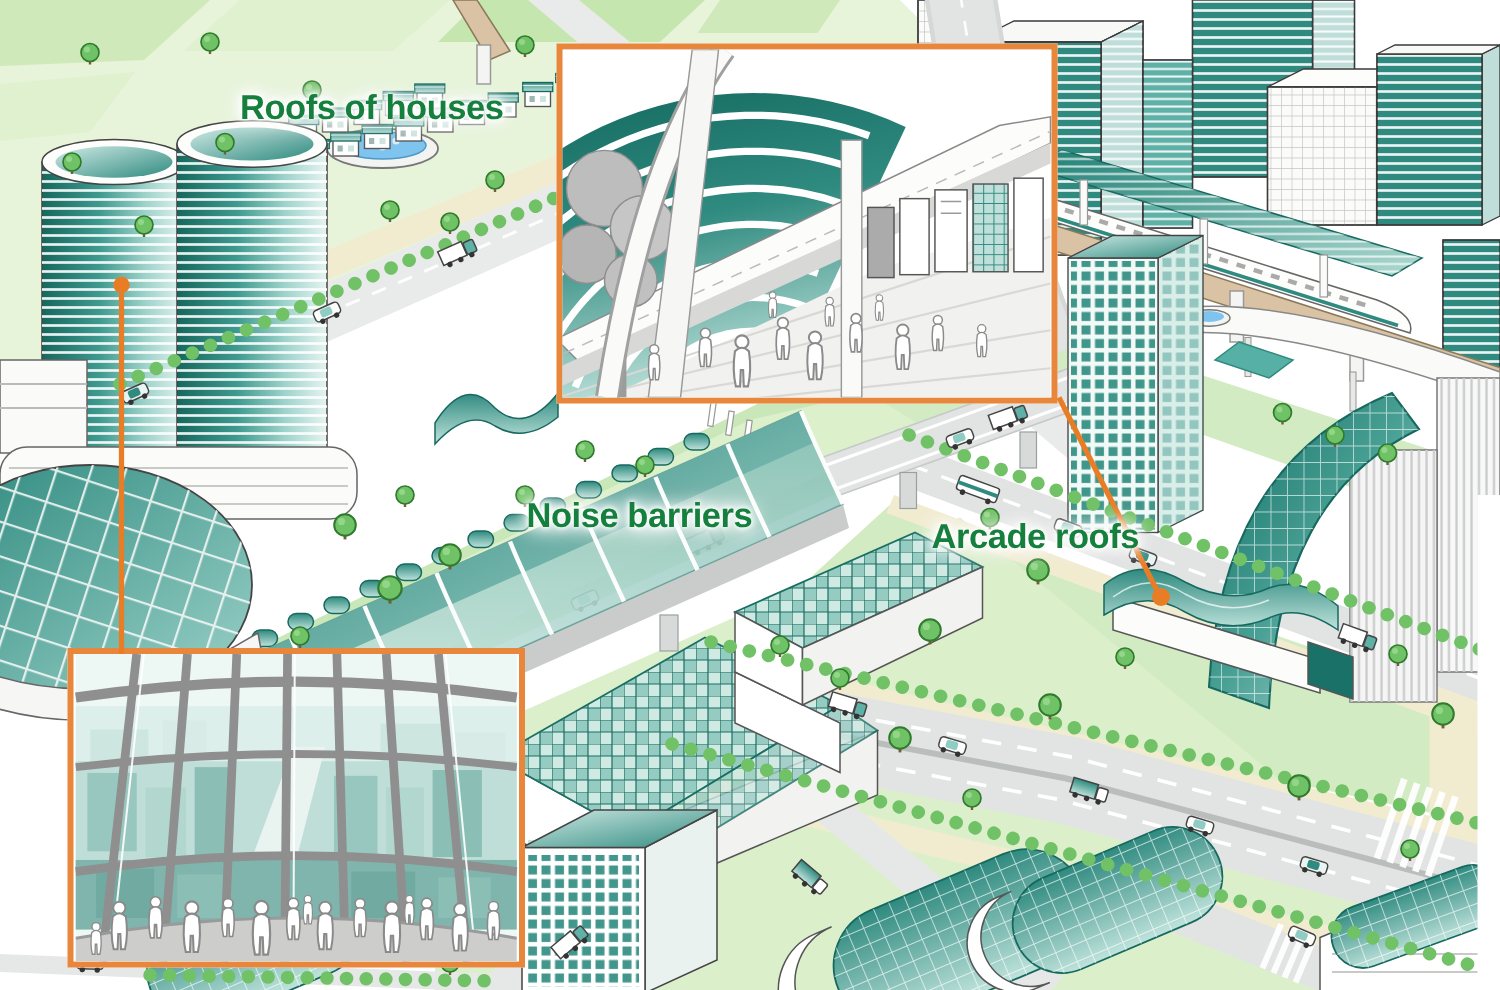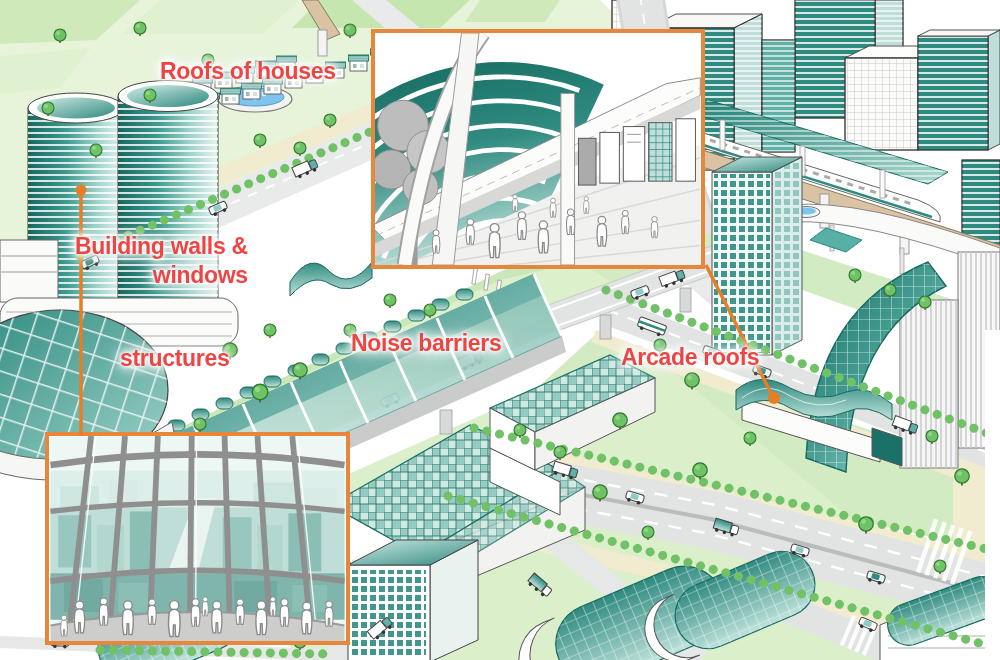--- a/index.html
+++ b/index.html
@@ -4,23 +4,23 @@
 <style>
   html,body{margin:0;padding:0;background:#fff;}
   #stage{position:relative;width:1000px;height:660px;overflow:hidden;background:#fff;
          font-family:"Liberation Sans",sans-serif;}
   #scene,#overlay{position:absolute;left:0;top:0;}
   #overlay{pointer-events:none;z-index:30;}
   .inset{position:absolute;z-index:20;background:#fff;border:4px solid #E8863B;box-sizing:content-box;}
   .inset svg{display:block;}
   #inset-station{left:371px;top:29px;width:326px;height:232px;}
   #inset-membrane{left:45px;top:432px;width:297px;height:205px;}
-  .label{position:absolute;z-index:40;color:#ef4444;font-weight:700;font-size:23px;line-height:1.26;
+  .label{position:absolute;z-index:40;color:#15803d;font-weight:700;font-size:23px;line-height:1.26;
          letter-spacing:-0.3px;white-space:nowrap;
-         text-shadow:0 0 3px #fff,0 0 5px #fff,0 0 8px #fff,0 0 12px #fff,0 0 16px #fff,0 0 18px #fff;text-align:right;}
+         text-shadow:0 0 3px #fff,0 0 5px #fff,0 0 8px #fff,0 0 12px #fff,0 0 16px #fff,0 0 18px #fff;}
 </style>
 </head>
 <body>
 
 <div id="stage">
 
 <svg id="scene" width="1000" height="660" viewBox="0 0 1000 660">
   <defs>
     <linearGradient id="gCyl" x1="0" y1="0" x2="1" y2="0">
       <stop offset="0" stop-color="#16685E"></stop>
@@ -677,27 +677,22 @@
   </g>
   <g>
     <line x1="706" y1="265" x2="772" y2="395" stroke="#E87D26" stroke-width="3.5"></line>
     <circle cx="774" cy="398" r="6" fill="#E87D26"></circle>
   </g>
 </svg>
 
 <div class="label" style="left:160px;top:57px">
   <span>Roofs of houses</span>
 </div>
-<div class="label" style="left:75px;top:232px">
-  <span>Building walls &amp;</span><br>
-  <span>windows</span>
-</div>
 <div class="label" style="left:120px;top:315px">
   <br>
-  <span>structures</span>
 </div>
 <div class="label" style="left:351px;top:329px">
   <span>Noise barriers</span>
 </div>
 <div class="label" style="left:621px;top:343px">
   <span>Arcade roofs</span>
 </div>
 
 </div>
 

